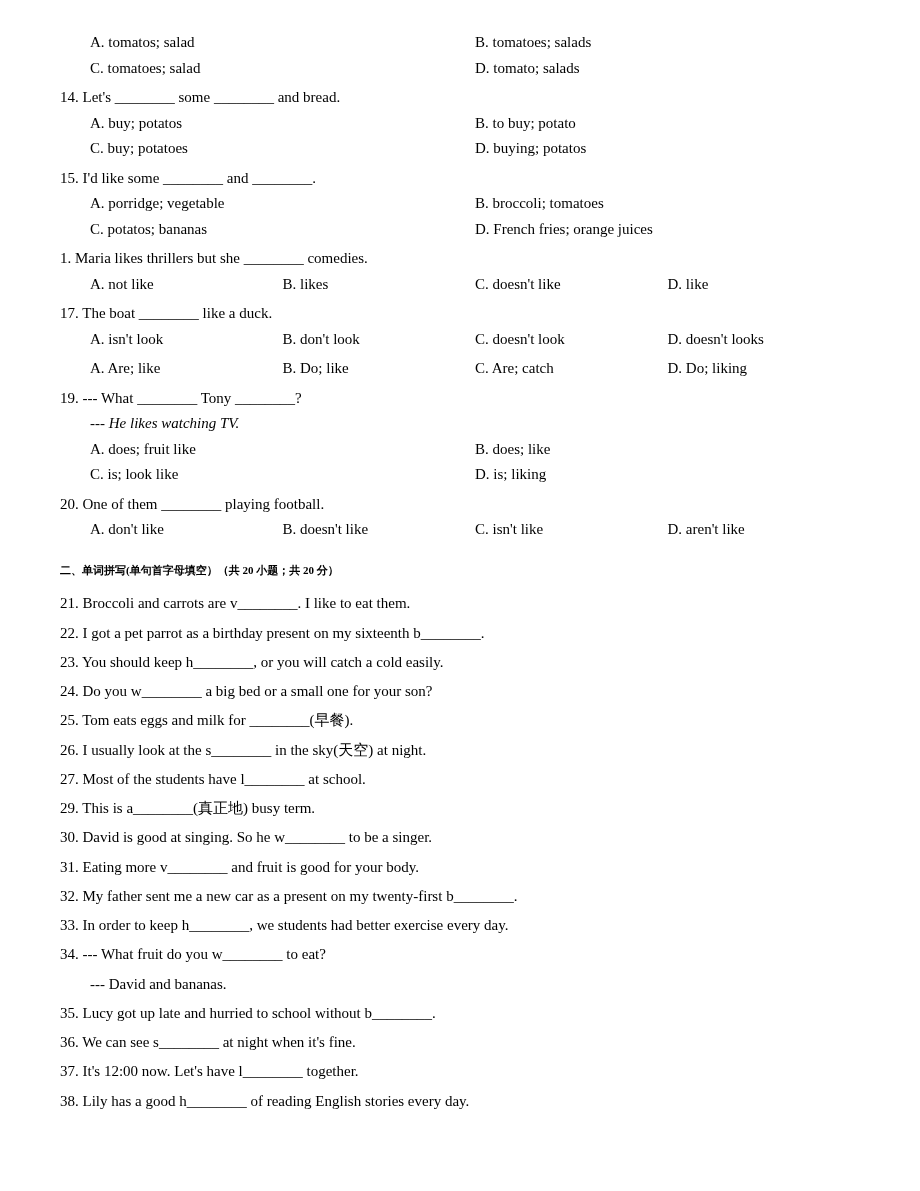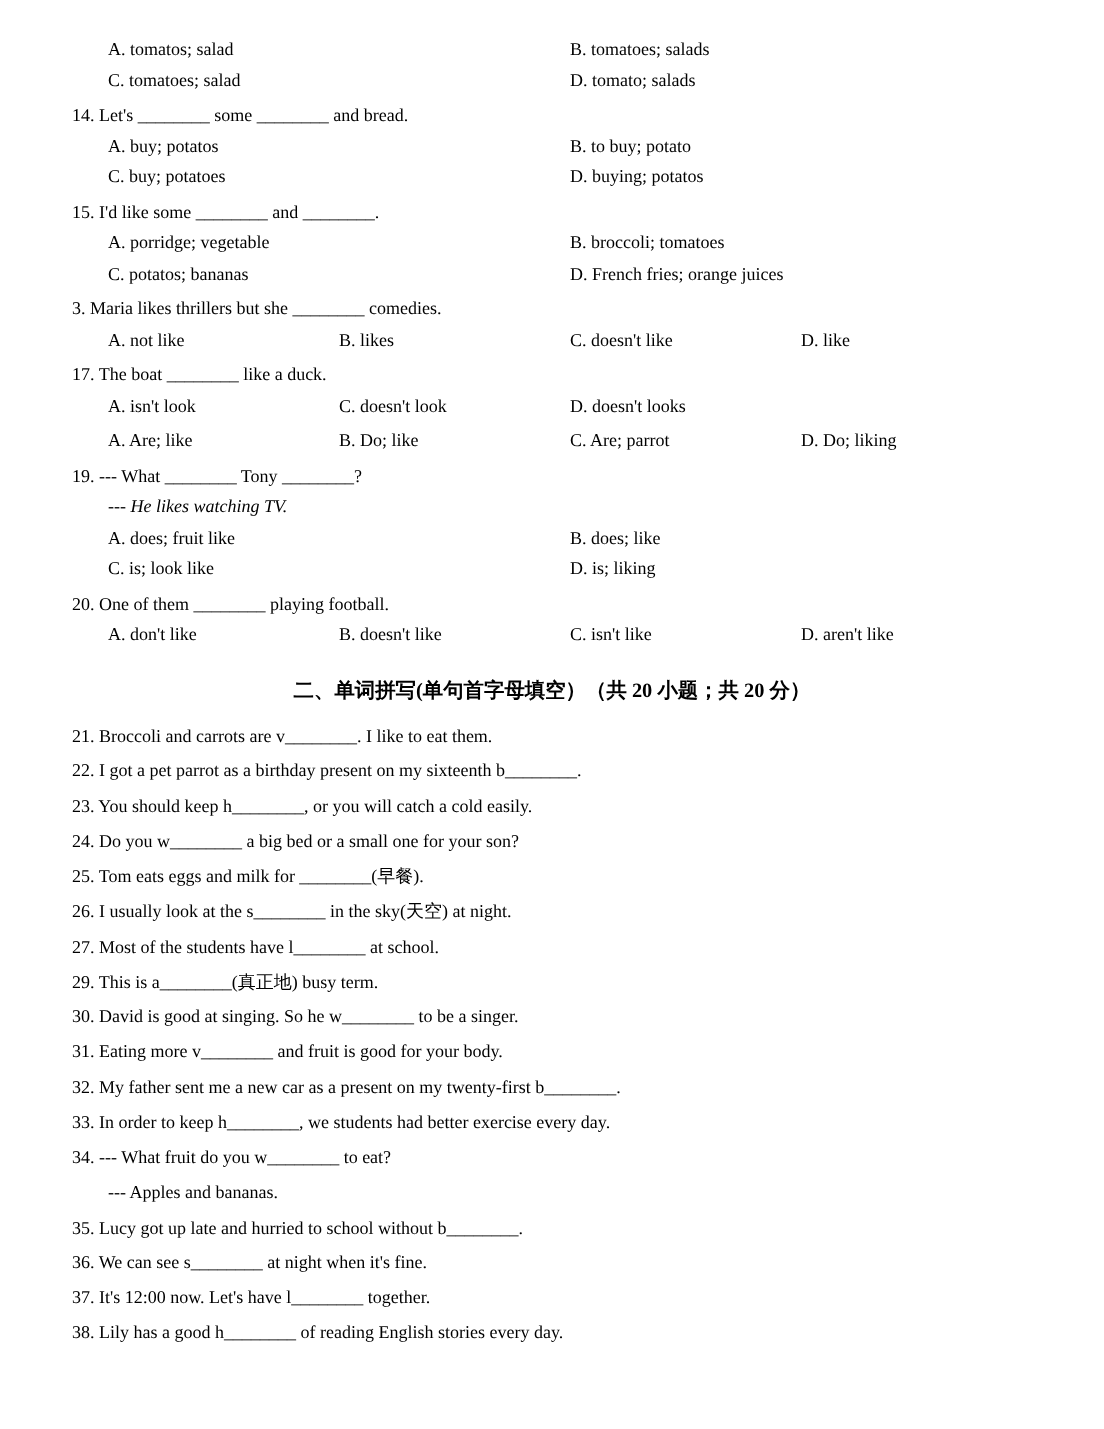--- a/index.html
+++ b/index.html
@@ -26,25 +26,24 @@
       padding-left: 30px;
       line-height: 1.7;
     }
     .options-row-4 {
       display: grid;
       grid-template-columns: 1fr 1fr 1fr 1fr;
       padding-left: 30px;
       line-height: 1.7;
     }
     .section-header {
-      font-size: 17px;
+      font-size: 11px;
       font-weight: bold;
       margin: 18px 0 10px 0;
       line-height: 1.8;
-      text-align: center;
     }
     .fill-question {
       margin-bottom: 3px;
       line-height: 1.75;
     }
     .indent {
       padding-left: 30px;
       font-style: italic;
     }
   </style>
@@ -76,43 +75,44 @@
     <div>15. I'd like some ________ and ________.</div>
     <div class="options-row-2">
       <span>A. porridge; vegetable</span>
       <span>B. broccoli; tomatoes</span>
       <span>C. potatos; bananas</span>
       <span>D. French fries; orange juices</span>
     </div>
   </div>
 
   <div class="question-block">
-    <div>3. Maria likes thrillers but she ________ comedies.</div>
+    <div>1. Maria likes thrillers but she ________ comedies.</div>
     <div class="options-row-4">
       <span>A. not like</span>
       <span>B. likes</span>
       <span>C. doesn't like</span>
       <span>D. like</span>
     </div>
   </div>
 
   <div class="question-block">
     <div>17. The boat ________ like a duck.</div>
     <div class="options-row-4">
       <span>A. isn't look</span>
+      <span>B. don't look</span>
       <span>C. doesn't look</span>
       <span>D. doesn't looks</span>
     </div>
   </div>
 
   <div class="question-block">
     <div class="options-row-4">
       <span>A. Are; like</span>
       <span>B. Do; like</span>
-      <span>C. Are; parrot</span>
+      <span>C. Are; catch</span>
       <span>D. Do; liking</span>
     </div>
   </div>
 
   <div class="question-block">
     <div>19. --- What ________ Tony ________?</div>
     <div class="indent">--- He likes watching TV.</div>
     <div class="options-row-2">
       <span>A. does; fruit like</span>
       <span>B. does; like</span>
@@ -140,20 +140,20 @@
       <div class="fill-question">24. Do you w________ a big bed or a small one for your son?</div>
       <div class="fill-question">25. Tom eats eggs and milk for ________(早餐).</div>
       <div class="fill-question">26. I usually look at the s________ in the sky(天空) at night.</div>
       <div class="fill-question">27. Most of the students have l________ at school.</div>
       <div class="fill-question">29. This is a________(真正地) busy term.</div>
       <div class="fill-question">30. David is good at singing. So he w________ to be a singer.</div>
       <div class="fill-question">31. Eating more v________ and fruit is good for your body.</div>
       <div class="fill-question">32. My father sent me a new car as a present on my twenty-first b________.</div>
       <div class="fill-question">33. In order to keep h________, we students had better exercise every day.</div>
       <div class="fill-question">34. --- What fruit do you w________ to eat?</div>
-      <div class="fill-question" style="padding-left: 30px;">--- Apples and bananas.</div>
+      <div class="fill-question" style="padding-left: 30px;">--- David and bananas.</div>
       <div class="fill-question">35. Lucy got up late and hurried to school without b________.</div>
       <div class="fill-question">36. We can see s________ at night when it's fine.</div>
       <div class="fill-question">37. It's 12:00 now. Let's have l________ together.</div>
       <div class="fill-question">38. Lily has a good h________ of reading English stories every day.</div>
     </div>
 
 </div>
 
 </body></html>

